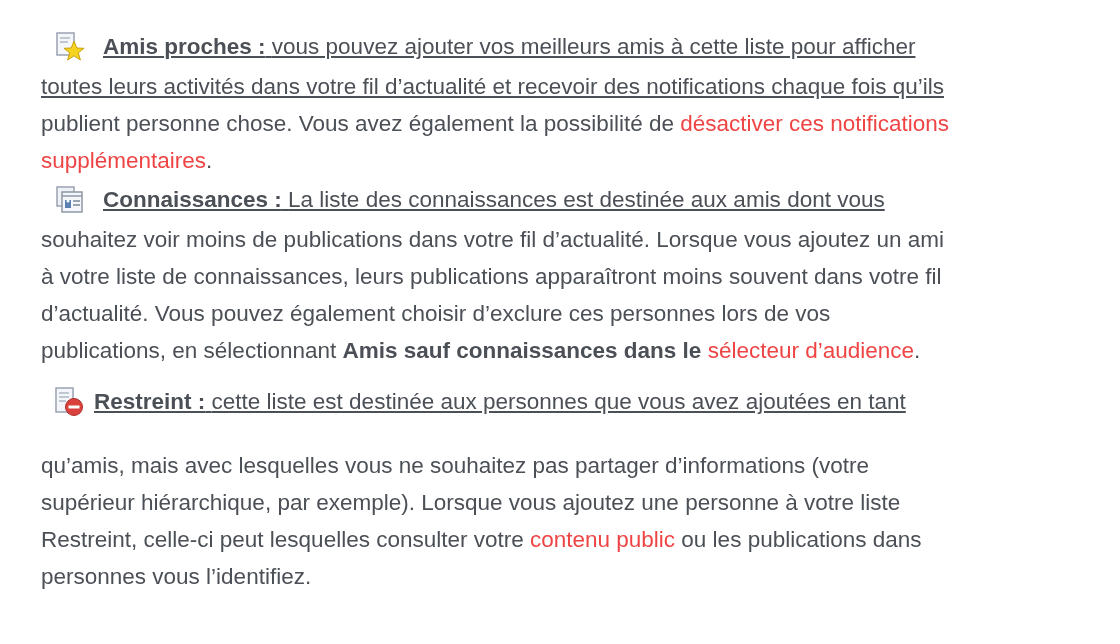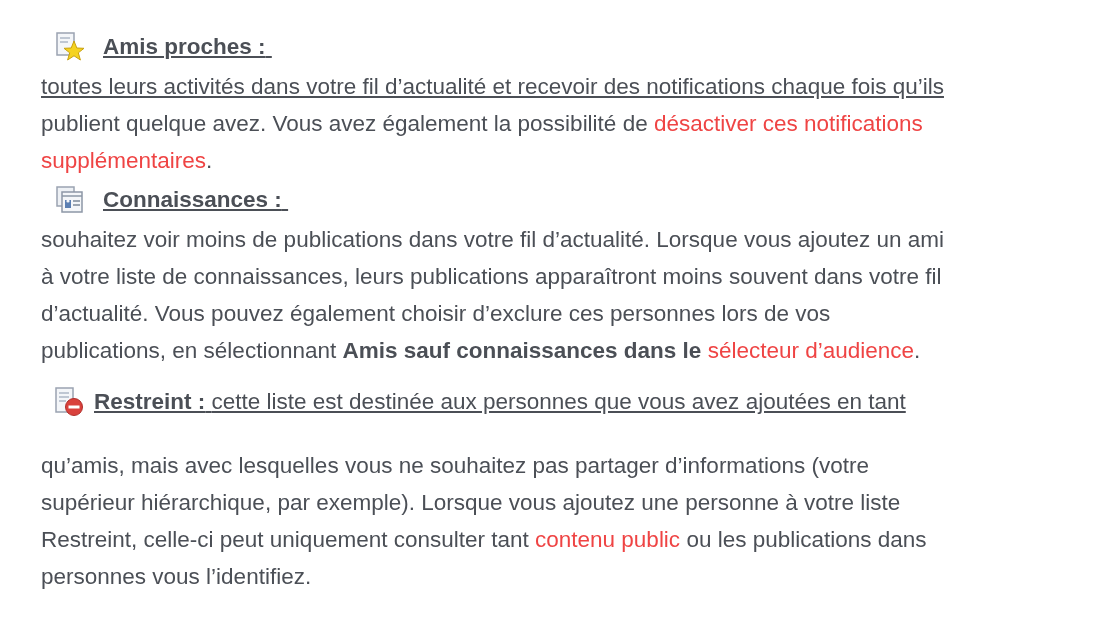--- a/index.html
+++ b/index.html
@@ -69,41 +69,43 @@
       <span class="icon">
         <svg width="30" height="30" viewBox="0 0 30 30">
           <rect x="2" y="1" width="17" height="22" fill="#f4f6f9" stroke="#9aa3b1" stroke-width="1.5"></rect>
           <line x1="5" y1="6" x2="15" y2="6" stroke="#aeb7c6" stroke-width="1.5"></line>
           <line x1="5" y1="10" x2="13" y2="10" stroke="#aeb7c6" stroke-width="1.5"></line>
           <polygon points="19,9 21.8,16 29,16.3 23.3,20.8 25.4,28 19,23.8 12.6,28 14.7,20.8 9,16.3 16.2,16" fill="#f5d320" stroke="#c9a10e" stroke-width="1"></polygon>
         </svg>
       </span>
       <b>Amis proches :</b>
       <span>&nbsp;</span>
+      <span>vous pouvez ajouter vos meilleurs amis à cette liste pour afficher</span>
     </div>
   </div>
   <div class="line first-cont"><span>toutes leurs activités dans votre fil d’actualité et recevoir des notifications chaque fois qu’ils</span></div>
-  <div class="line"><span>publient quelque avez. Vous avez également la possibilité de </span><a>désactiver ces notifications</a></div>
+  <div class="line"><span>publient personne chose. Vous avez également la possibilité de </span><a>désactiver ces notifications</a></div>
   <div class="line"><a>supplémentaires</a><span>.</span></div>
 
   <div class="section" style="padding-left:14px;">
     <div class="first-line">
       <span class="icon">
         <svg width="30" height="30" viewBox="0 0 30 30">
           <rect x="2" y="2" width="17" height="19" fill="#eef1f5" stroke="#9aa3b1" stroke-width="1.5"></rect>
           <rect x="7" y="7" width="20" height="20" fill="#f4f6f9" stroke="#8d97a6" stroke-width="1.5"></rect>
           <line x1="7" y1="11" x2="27" y2="11" stroke="#8d97a6" stroke-width="1.5"></line>
           <rect x="10" y="15" width="6" height="8" fill="#5b7fb3"></rect>
           <circle cx="13" cy="16" r="1.6" fill="#f4f6f9"></circle>
           <line x1="18" y1="16" x2="25" y2="16" stroke="#7c8898" stroke-width="1.5"></line>
           <line x1="18" y1="20" x2="25" y2="20" stroke="#7c8898" stroke-width="1.5"></line>
         </svg>
       </span>
       <b>Connaissances :</b>
       <span>&nbsp;</span>
+      <span>La liste des connaissances est destinée aux amis dont vous</span>
     </div>
   </div>
   <div class="line"><span>souhaitez voir moins de publications dans votre fil d’actualité. Lorsque vous ajoutez un ami</span></div>
   <div class="line"><span>à votre liste de connaissances, leurs publications apparaîtront moins souvent dans votre fil</span></div>
   <div class="line"><span>d’actualité. Vous pouvez également choisir d’exclure ces personnes lors de vos</span></div>
   <div class="line"><span>publications, en sélectionnant </span><b>Amis sauf connaissances dans le</b><span> </span><a>sélecteur d’audience</a><span>.</span></div>
 
   <div class="section" style="padding-left:13px; margin-top:12px;">
     <div class="first-line">
       <span class="icon" style="margin-right:10px;">
@@ -116,16 +118,16 @@
           <rect x="14.5" y="18.5" width="11" height="3" fill="#ffffff"></rect>
         </svg>
       </span>
       <b>Restreint :</b>
       <span>&nbsp;</span>
       <span>cette liste est destinée aux personnes que vous avez ajoutées en tant</span>
     </div>
   </div>
   <div class="line" style="margin-top:24px;"><span>qu’amis, mais avec lesquelles vous ne souhaitez pas partager d’informations (votre</span></div>
   <div class="line"><span>supérieur hiérarchique, par exemple). Lorsque vous ajoutez une personne à votre liste</span></div>
-  <div class="line"><span>Restreint, celle-ci peut uniquement consulter tant </span><a>contenu public</a><span> ou les publications dans</span></div>
+  <div class="line"><span>Restreint, celle-ci peut lesquelles consulter votre </span><a>contenu public</a><span> ou les publications dans</span></div>
   <div class="line"><span>personnes vous l’identifiez.</span></div>
 
 </div>
 
 </body></html>

